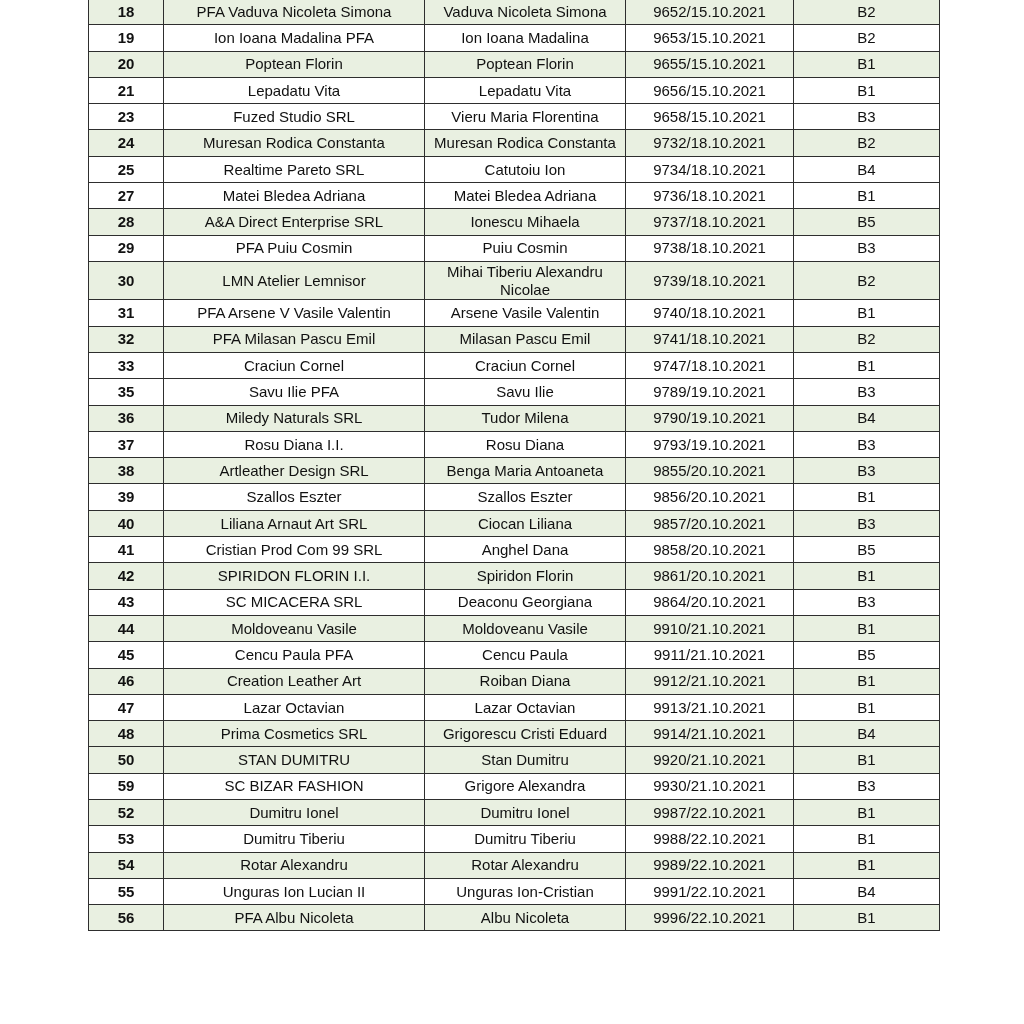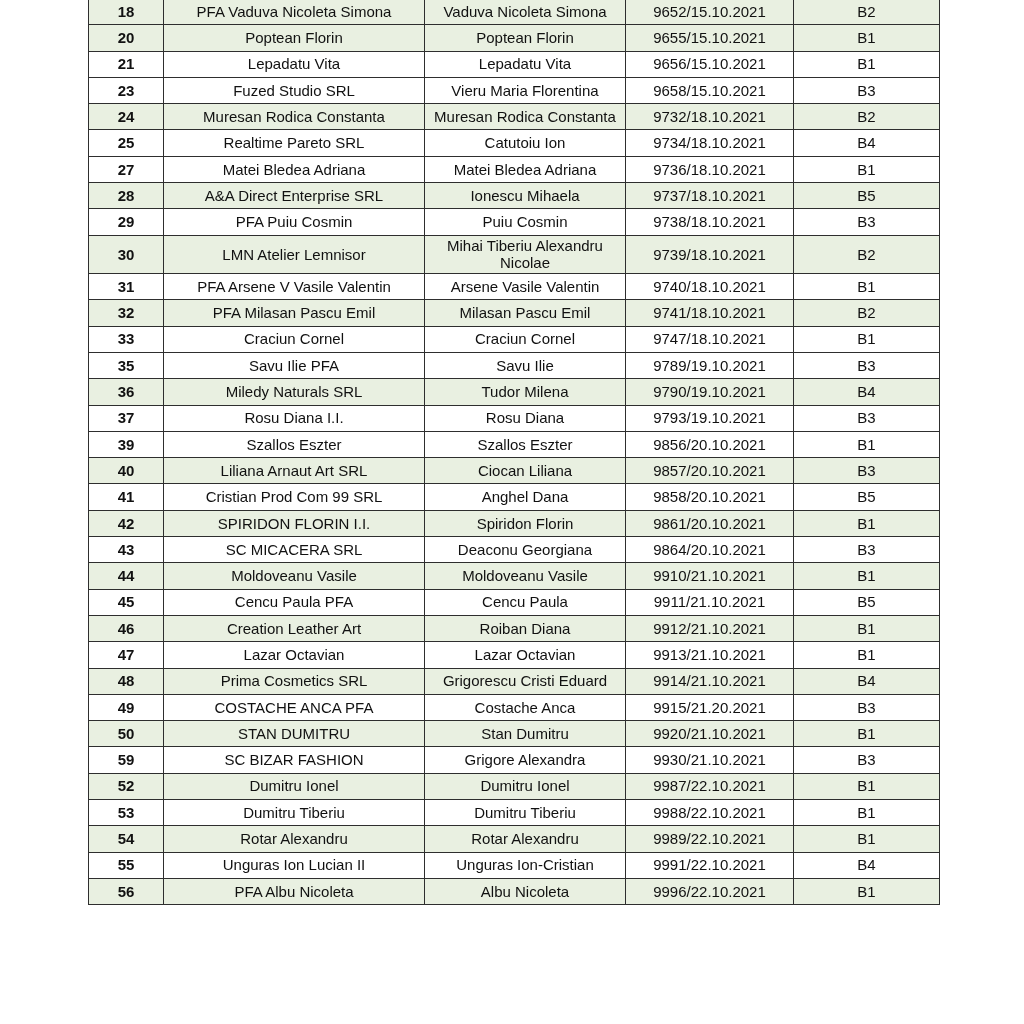--- a/index.html
+++ b/index.html
@@ -58,20 +58,27 @@
         <col style="width:146px">
       </colgroup>
       <tbody>
           <tr class="green">
             <td class="num">18</td>
             <td>PFA Vaduva Nicoleta Simona</td>
             <td>Vaduva Nicoleta Simona</td>
             <td>9652/15.10.2021</td>
             <td>B2</td>
           </tr>
+          <tr class="white">
+            <td class="num">19</td>
+            <td>Ion Ioana Madalina PFA</td>
+            <td>Ion Ioana Madalina</td>
+            <td>9653/15.10.2021</td>
+            <td>B2</td>
+          </tr>
           <tr class="green">
             <td class="num">20</td>
             <td>Poptean Florin</td>
             <td>Poptean Florin</td>
             <td>9655/15.10.2021</td>
             <td>B1</td>
           </tr>
           <tr class="white">
             <td class="num">21</td>
             <td>Lepadatu Vita</td>
@@ -163,20 +170,27 @@
             <td>9790/19.10.2021</td>
             <td>B4</td>
           </tr>
           <tr class="white">
             <td class="num">37</td>
             <td>Rosu Diana I.I.</td>
             <td>Rosu Diana</td>
             <td>9793/19.10.2021</td>
             <td>B3</td>
           </tr>
+          <tr class="green">
+            <td class="num">38</td>
+            <td>Artleather Design SRL</td>
+            <td>Benga Maria Antoaneta</td>
+            <td>9855/20.10.2021</td>
+            <td>B3</td>
+          </tr>
           <tr class="white">
             <td class="num">39</td>
             <td>Szallos Eszter</td>
             <td>Szallos Eszter</td>
             <td>9856/20.10.2021</td>
             <td>B1</td>
           </tr>
           <tr class="green">
             <td class="num">40</td>
             <td>Liliana Arnaut Art SRL</td>
@@ -232,27 +246,20 @@
             <td>Lazar Octavian</td>
             <td>9913/21.10.2021</td>
             <td>B1</td>
           </tr>
           <tr class="green">
             <td class="num">48</td>
             <td>Prima Cosmetics SRL</td>
             <td>Grigorescu Cristi Eduard</td>
             <td>9914/21.10.2021</td>
             <td>B4</td>
-          </tr>
-          <tr class="white">
-            <td class="num">49</td>
-            <td>COSTACHE ANCA PFA</td>
-            <td>Costache Anca</td>
-            <td>9915/21.20.2021</td>
-            <td>B3</td>
           </tr>
           <tr class="green">
             <td class="num">50</td>
             <td>STAN DUMITRU</td>
             <td>Stan Dumitru</td>
             <td>9920/21.10.2021</td>
             <td>B1</td>
           </tr>
           <tr class="white">
             <td class="num">59</td>

